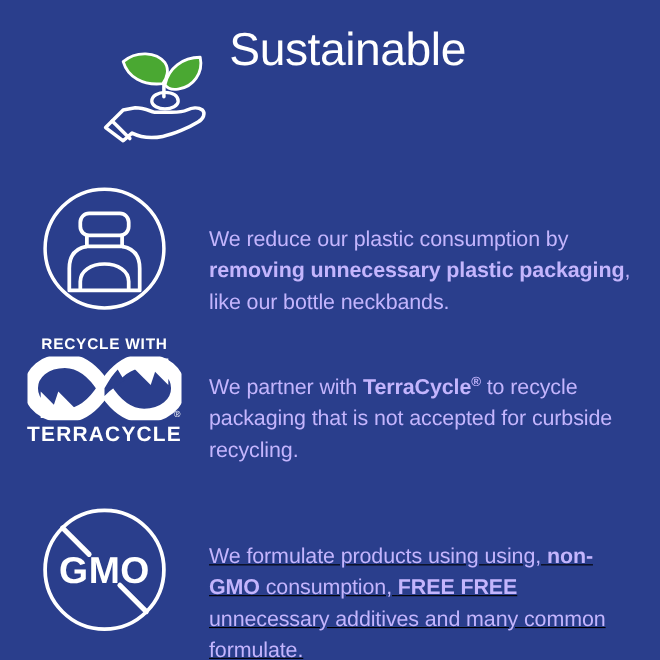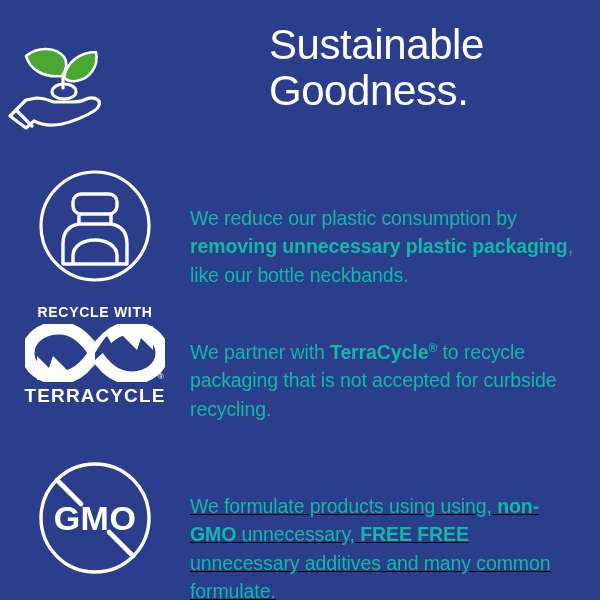--- a/index.html
+++ b/index.html
@@ -19,27 +19,27 @@
     position: relative;
     width: 600px;
     height: 600px;
     background: #2A3E8C;
     box-sizing: border-box;
   }
 
   
   .header {
     position: absolute;
-    left: 4px;
+    left: 17px;
     top: 22px;
     width: 480px;
     height: 115px;
     display: flex;
     align-items: flex-start;
-    justify-content: space-between;
+    justify-content: center;
   }
   .header-icon {
     width: 104px;
     height: 100px;
     flex: 0 0 auto;
     margin-top: 10px;
     margin-right: 14px;
   }
   .header-titles {
     flex: 0 0 auto;
@@ -72,21 +72,21 @@
     display: flex;
     justify-content: center;
     align-items: flex-start;
   }
   .text-cell {
     flex: 1 1 auto;
     padding-right: 18px;
   }
 
   .body-text {
-    color: #14b8a6;
+    color: #c4b5fd;
     font-size: 19.5px;
     line-height: 28.5px;
     font-weight: 400;
     letter-spacing: -0.1px;
   }
   .body-text b {
     font-weight: 700;
   }
   .body-text sup {
     font-size: 0.62em;
@@ -161,21 +161,20 @@
         <path d="M6 84 L22 68 L33 66 C40 66 44 68 50 70 L66 70 C72 70 76 70 80 68
                  C84 66 90 65 94 68 C97 71 95 76 90 79 C82 84 68 90 58 92
                  C48 94 38 93 30 89 L22 96 Z" fill="none" stroke="#FFFFFF" stroke-width="3.2" stroke-linejoin="round" stroke-linecap="round"></path>
 
         <path d="M12 78 L28 94" stroke="#FFFFFF" stroke-width="3.2" stroke-linecap="round" fill="none"></path>
       </svg>
     </div>
 
     <div class="header-titles">
       <div class="title-line">Sustainable</div>
-      <div class="title-line">Goodness.</div>
     </div>
 
   </div>
 
   <div class="row row-1">
 
     <div class="icon-cell">
       <div>
         <svg viewBox="0 0 116 116" width="116" height="116" aria-hidden="true">
           <circle cx="58" cy="58" r="54" fill="none" stroke="#FFFFFF" stroke-width="3.2"></circle>
@@ -254,19 +253,19 @@
           <path d="M20 20 L44 44" stroke="#FFFFFF" stroke-width="4.6" stroke-linecap="round"></path>
 
           <path d="M72 72 L96 96" stroke="#FFFFFF" stroke-width="4.6" stroke-linecap="round"></path>
           <text x="58" y="70" text-anchor="middle" font-family="Liberation Sans, sans-serif" font-size="34" font-weight="700" fill="#FFFFFF" letter-spacing="0.5">GMO</text>
         </svg>
       </div>
     </div>
 
     <div class="text-cell">
       <p class="body-text">
-        <span>We formulate products using using, </span><b>non-GMO</b><span> unnecessary, </span><b>FREE FREE</b><span> unnecessary additives and many common formulate.</span>
+        <span>We formulate products using using, </span><b>non-GMO</b><span> consumption, </span><b>FREE FREE</b><span> unnecessary additives and many common formulate.</span>
       </p>
     </div>
 
   </div>
 
 </div>
 
 </body></html>

